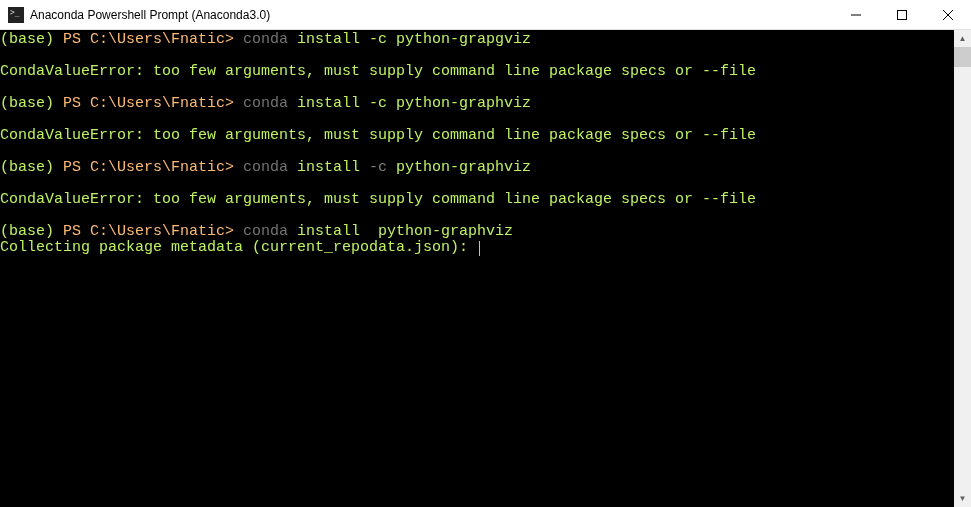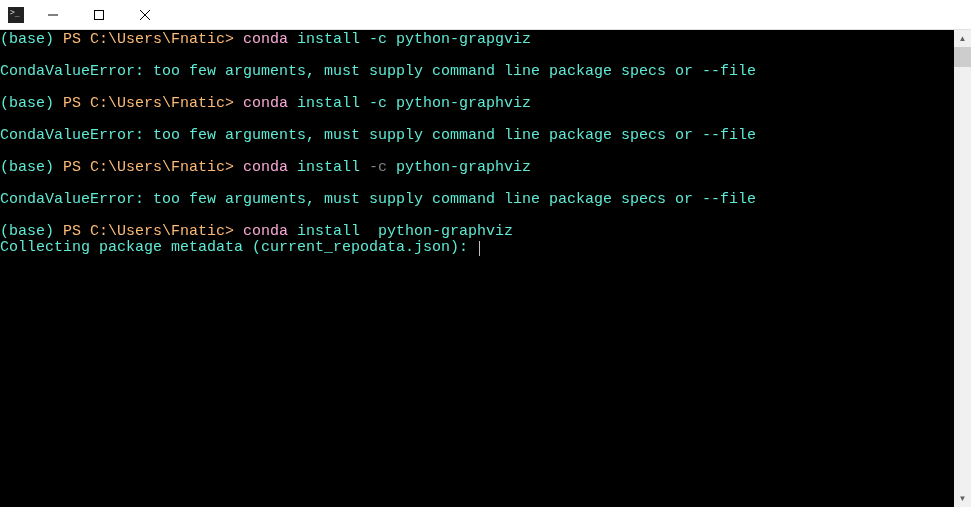--- a/index.html
+++ b/index.html
@@ -68,23 +68,23 @@
     background: #000;
     font-family: "NSimSun","SimSun","Consolas","Courier New",monospace;
     font-size: 15px;
     line-height: 16px;
     letter-spacing: 0;
     padding: 2px 0 0 0;
     white-space: pre;
     overflow: hidden;
   }
   .line { min-height: 16px; }
-  .w  { color: #5eead4; }   
+  .w  { color: #bef264; }   
   .bw { color: #fdba74; }   
-  .y  { color: #f9a8d4; }   
+  .y  { color: #737373; }   
   .g  { color: #808080; }   
   .cursor {
     display: inline-block;
     width: 1px;
     height: 15px;
     background: #c0c0c0;
     vertical-align: text-bottom;
     margin-left: 2px;
   }
   .scrollbar {
@@ -112,20 +112,21 @@
     width: 17px;
     height: 20px;
     background: #cdcdcd;
   }
 </style>
 </head>
 <body>
 
 <div class="titlebar">
   <span class="titlebar-icon"></span>
+  <span class="title-text">Anaconda Powershell Prompt (Anaconda3.0)</span>
   <div class="win-controls">
     <div class="win-btn">
       <svg viewBox="0 0 10 10">
           <line x1="0" y1="5" x2="10" y2="5" stroke="#000" stroke-width="1"></line>
         </svg>
     </div>
     <div class="win-btn">
       <svg viewBox="0 0 10 10">
           <rect x="0.5" y="0.5" width="9" height="9" fill="none" stroke="#000" stroke-width="1"></rect>
         </svg>

